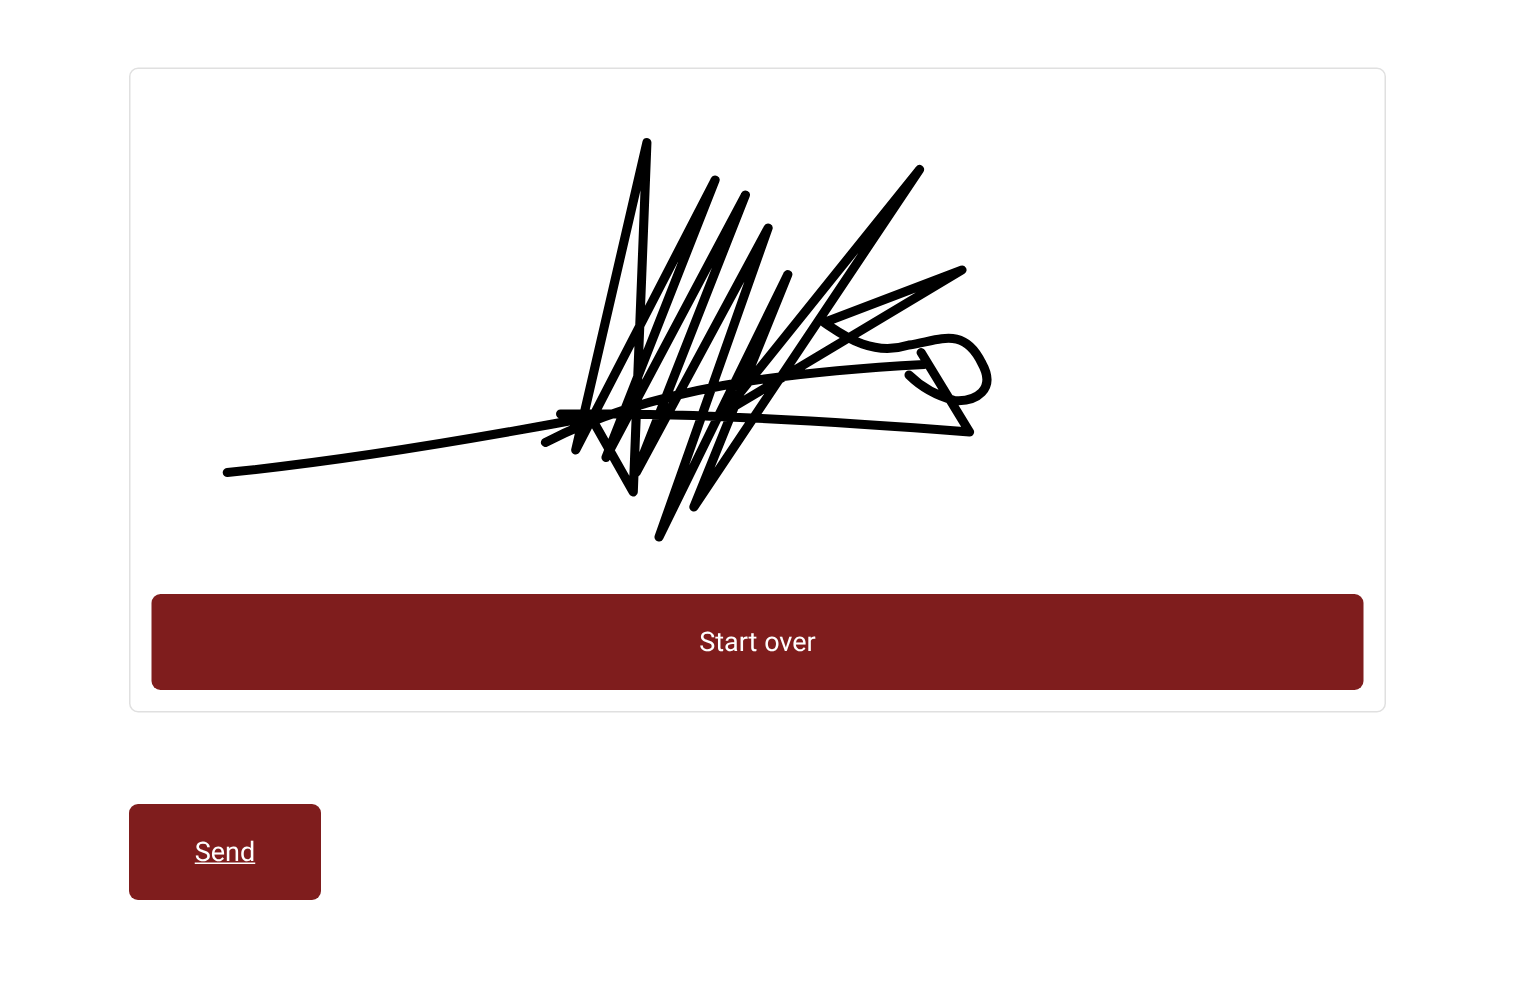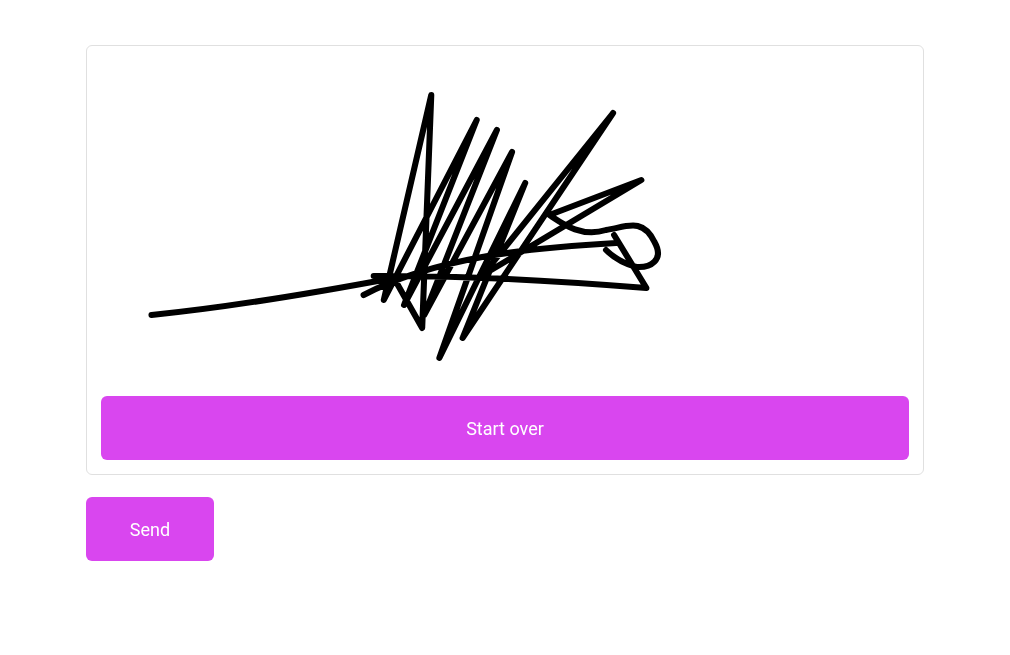--- a/index.html
+++ b/index.html
@@ -37,37 +37,38 @@
     .signature-canvas-wrap svg {
       position: absolute;
       inset: 0;
       width: 100%;
       height: 100%;
     }
     .btn {
       display: inline-flex;
       align-items: center;
       justify-content: center;
-      background: #d946ef;
+      background: #7f1d1d;
       color: #fff;
       border: none;
       border-radius: 6px;
       font-size: 18px;
       cursor: pointer;
       font-family: inherit;
       padding: 0 24px;
     }
     .btn-startover {
       width: 100%;
       height: 64px;
     }
     .btn-send {
       height: 64px;
-      margin-top: 22px;
+      margin-top: 61px;
       min-width: 128px;
+      text-decoration: underline;
     }
   </style>
 </head>
 <body>
 
 
 
 <div>
 
   <div class="signature-card">

